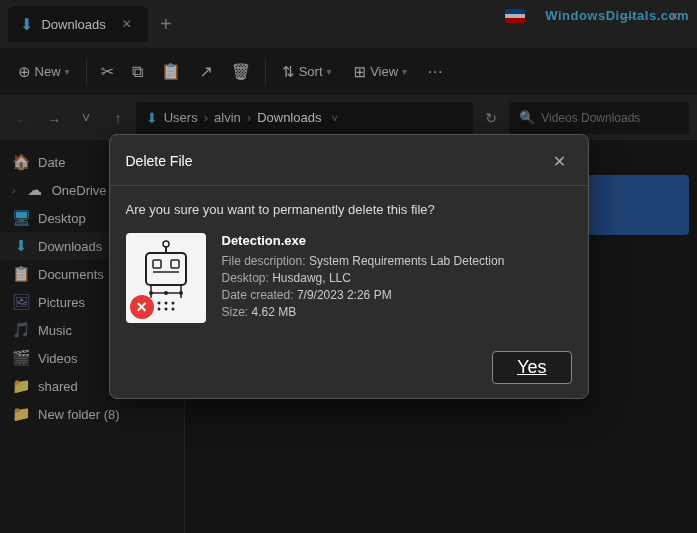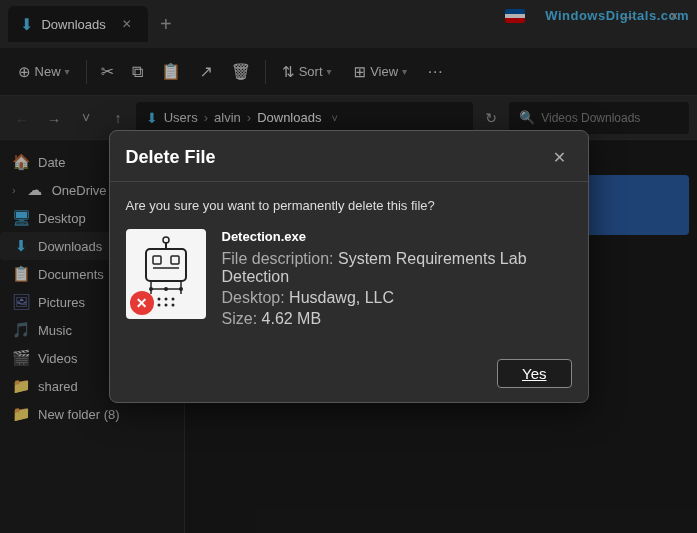--- a/index.html
+++ b/index.html
@@ -301,22 +301,22 @@
       box-shadow: 0 8px 32px rgba(0,0,0,0.6);
     }
     .dialog-header {
       display: flex;
       align-items: center;
       justify-content: space-between;
       padding: 14px 16px 12px;
       border-bottom: 1px solid #444;
     }
     .dialog-title {
-      font-size: 18px;
-      font-weight: 700;
+      font-size: 14px;
+      font-weight: 400;
       color: #fff;
     }
     .dialog-close {
       width: 24px;
       height: 24px;
       display: flex;
       align-items: center;
       justify-content: center;
       border-radius: 4px;
       cursor: pointer;
@@ -364,35 +364,35 @@
       font-weight: bold;
     }
     .dialog-details { flex: 1; }
     .detail-filename {
       font-size: 13px;
       font-weight: 600;
       color: #fff;
       margin-bottom: 6px;
     }
     .detail-row {
-      font-size: 16px;
+      font-size: 12px;
       color: #ccc;
       margin-bottom: 3px;
     }
     .detail-label { color: #aaa; }
     .dialog-footer {
       display: flex;
       justify-content: flex-end;
       gap: 8px;
       padding: 12px 16px 14px;
     }
     .dialog-btn {
       padding: 5px 24px;
       border-radius: 4px;
-      font-size: 15px;
+      font-size: 18px;
       cursor: pointer;
       border: 1px solid #666;
       background: #2d2d2d;
       color: #ddd;
       min-width: 60px;
       text-align: center;
     }
     .dialog-btn.primary {
       background: #1c1c1c;
       border-color: #888;
@@ -590,20 +590,24 @@
           <div class="detail-filename">Detection.exe</div>
           <div class="detail-row">
             <span class="detail-label">File description:</span>
             <span>System Requirements Lab Detection</span>
           </div>
           <div class="detail-row">
             <span class="detail-label">Desktop:</span>
             <span>Husdawg, LLC</span>
           </div>
           <div class="detail-row">
+            <span class="detail-label">Date created:</span>
+            <span>7/9/2023 2:26 PM</span>
+          </div>
+          <div class="detail-row">
             <span class="detail-label">Size:</span>
             <span>4.62 MB</span>
           </div>
         </div>
       </div>
     </div>
     <div class="dialog-footer">
       <button class="dialog-btn primary">Yes</button>
     </div>
   </div>

